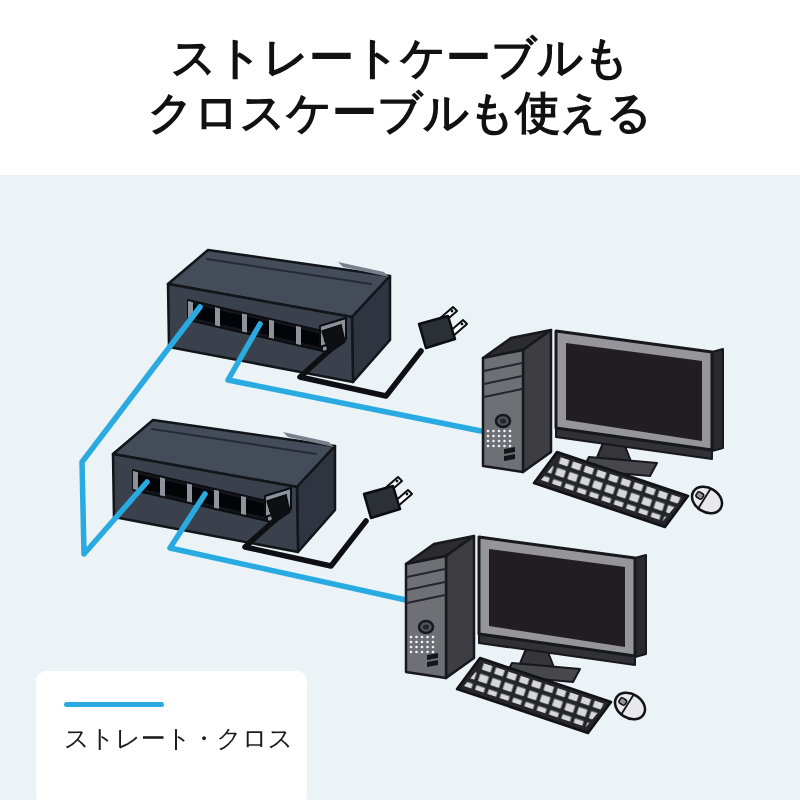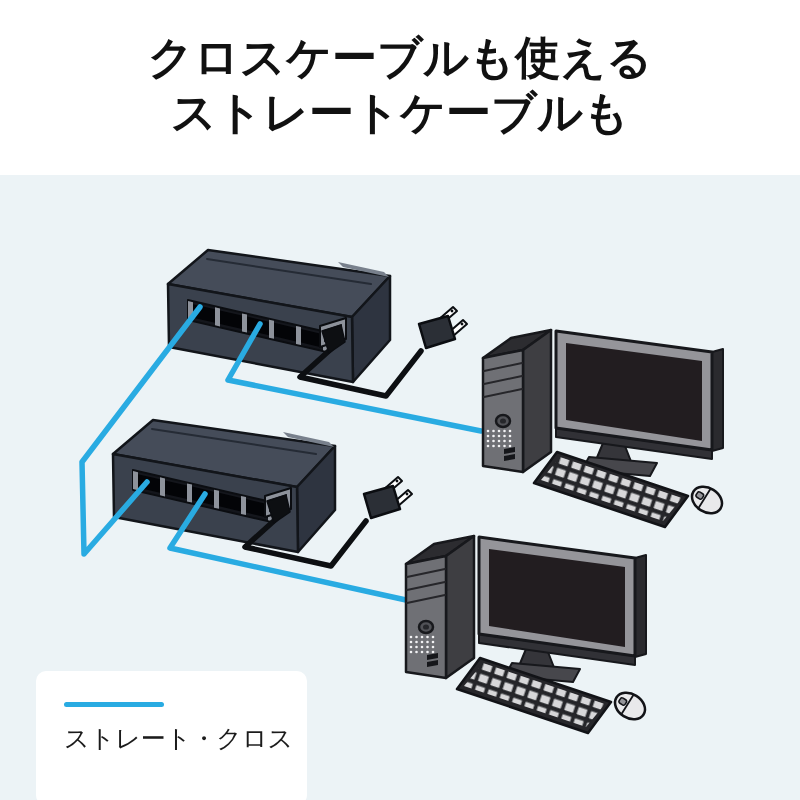--- a/index.html
+++ b/index.html
@@ -24,22 +24,22 @@
     font-size:25px; line-height:35px; font-weight:500; color:#1b1b1b;
     white-space:nowrap;
   }
 </style>
 </head>
 <body>
 
 <div class="page">
 
   <div class="title">
+    <div class="title-line">ストレートケーブルも</div>
     <div class="title-line">クロスケーブルも使える</div>
-    <div class="title-line">ストレートケーブルも</div>
   </div>
 
   <svg class="diagram-svg" width="800" height="800" viewBox="0 0 800 800" xmlns="http://www.w3.org/2000/svg" xmlns:xlink="http://www.w3.org/1999/xlink">
 
     <defs>
       <pattern id="keys-pattern" width="13" height="12" patternUnits="userSpaceOnUse" patternTransform="rotate(18.6)">
         <rect x="0.8" y="0.8" width="10.4" height="9" rx="1" fill="#d7d7d9" stroke="#1a1b1f" stroke-width="1.2"></rect>
       </pattern>
     </defs>
 

